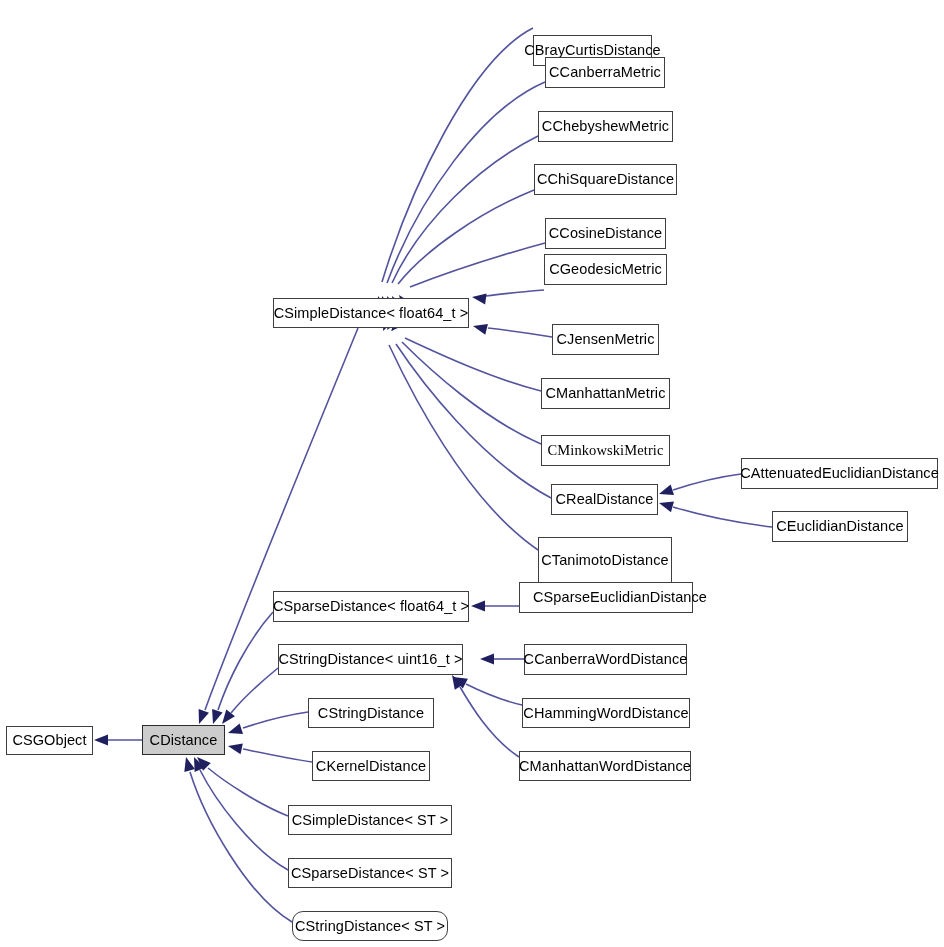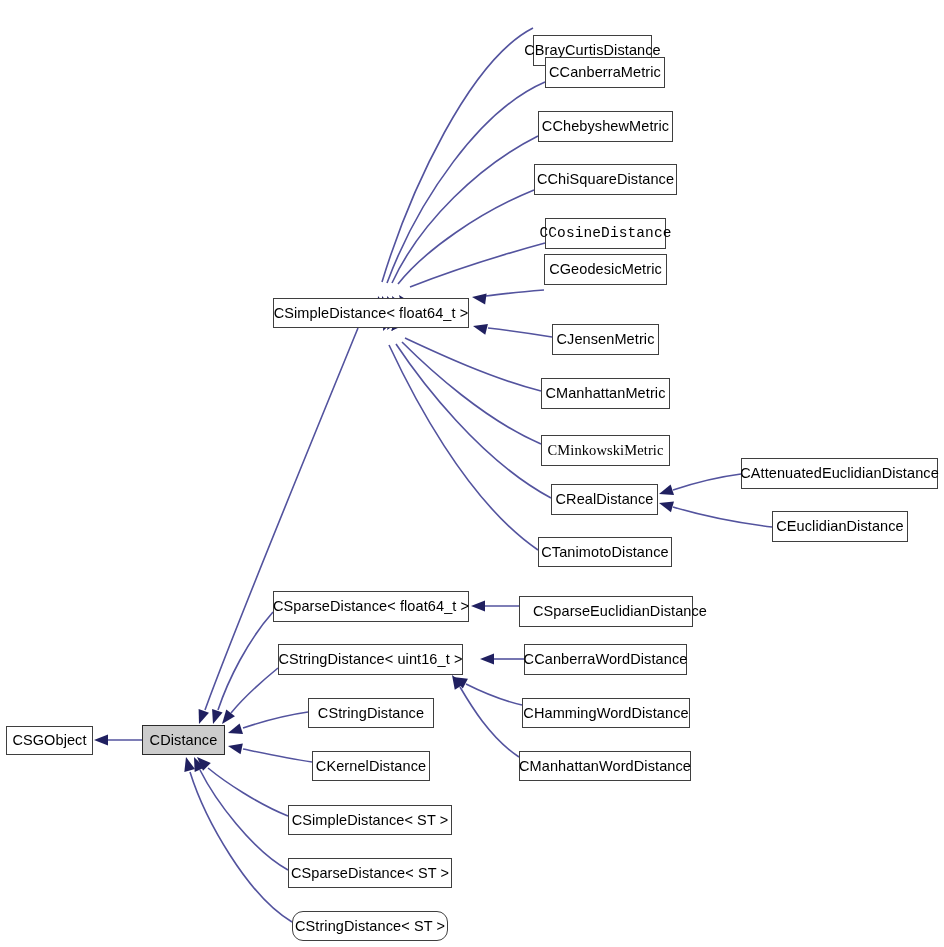--- a/index.html
+++ b/index.html
@@ -144,42 +144,42 @@
       </div>
       <div class="node" style="left: 545px; top: 57px; width: 120px; height: 31px;">
         <span class="label">CCanberraMetric</span>
       </div>
       <div class="node" style="left: 538px; top: 111px; width: 135px; height: 31px;">
         <span class="label">CChebyshewMetric</span>
       </div>
       <div class="node" style="left: 534px; top: 164px; width: 143px; height: 31px;">
         <span class="label">CChiSquareDistance</span>
       </div>
-      <div class="node" style="left: 545px; top: 218px; width: 121px; height: 31px; font-family: Liberation Mono, monospace;">
+      <div class="node" style="left: 545px; top: 218px; width: 121px; height: 31px;">
         <span class="label">CCosineDistance</span>
       </div>
       <div class="node" style="left: 544px; top: 254px; width: 123px; height: 31px;">
         <span class="label">CGeodesicMetric</span>
       </div>
       <div class="node" style="left: 552px; top: 324px; width: 107px; height: 31px;">
         <span class="label">CJensenMetric</span>
       </div>
       <div class="node" style="left: 541px; top: 378px; width: 129px; height: 31px; text-align: center;">
         <span class="label">CManhattanMetric</span>
       </div>
       <div class="node" style="left: 541px; top: 435px; width: 129px; height: 31px; font-family: Liberation Serif, serif;">
         <span class="label">CMinkowskiMetric</span>
       </div>
       <div class="node" style="left: 551px; top: 484px; width: 107px; height: 31px;">
         <span class="label">CRealDistance</span>
       </div>
-      <div class="node" style="left: 538px; top: 537px; width: 134px; height: 30px;">
+      <div class="node" style="left: 538px; top: 537px; width: 134px; height: 47px;">
         <span class="label">CTanimotoDistance</span>
       </div>
-      <div class="node" style="left: 519px; top: 596px; width: 174px; height: 31px; padding-left: 28px;">
+      <div class="node" style="left: 519px; top: 582px; width: 174px; height: 31px; padding-left: 28px;">
         <span class="label">CSparseEuclidianDistance</span>
       </div>
       <div class="node" style="left: 524px; top: 644px; width: 163px; height: 31px;">
         <span class="label">CCanberraWordDistance</span>
       </div>
       <div class="node" style="left: 522px; top: 698px; width: 168px; height: 30px;">
         <span class="label">CHammingWordDistance</span>
       </div>
       <div class="node" style="left: 519px; top: 751px; width: 172px; height: 30px;">
         <span class="label">CManhattanWordDistance</span>

